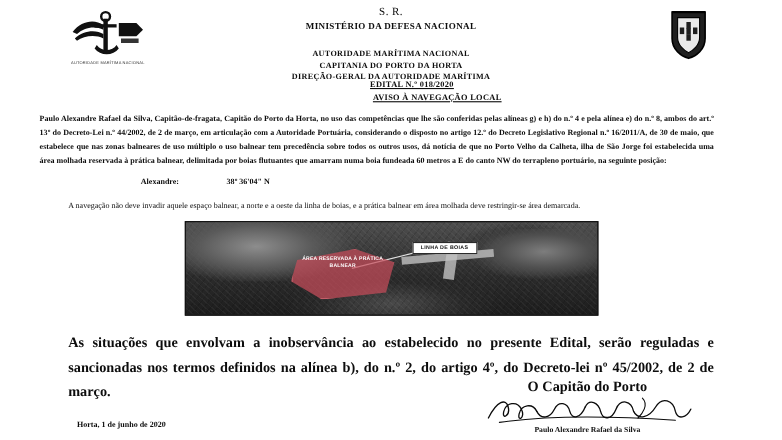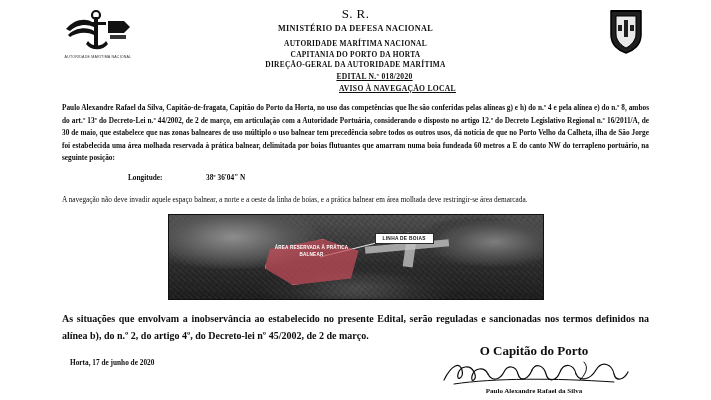--- a/index.html
+++ b/index.html
@@ -61,30 +61,30 @@
     justify-content: center;
   }
   .header-center {
     position: absolute;
     left: 0;
     right: 0;
     top: 2px;
     text-align: center;
   }
   .sr {
-    font-size: 13px;
+    font-size: 10px;
     letter-spacing: .4px;
     margin: 0 0 2px 0;
     font-family: "Liberation Serif", serif;
   }
   .min {
     font-size: 8.2px;
     font-weight: bold;
     letter-spacing: .35px;
-    margin-bottom: 6px;
+    margin-bottom: 16px;
   }
   .auth {
     font-size: 7.4px;
     font-weight: bold;
     letter-spacing: .3px;
     line-height: 1.45;
   }
 
   
   .title-block {
@@ -102,21 +102,21 @@
   .aviso {
     font-size: 7.6px;
     font-weight: bold;
     text-decoration: underline;
     letter-spacing: .3px;
     padding-left: 46px;
   }
 
   
   .body-text {
-    margin: 9px 62px 0 62px;
+    margin: 9px 62px 0 36px;
     font-size: 7.3px;
     line-height: 1.72;
     text-align: justify;
     font-weight: bold;
   }
   .body-text p { margin: 0; }
 
   
   .coords {
     margin: 7px 0 0 128px;
@@ -246,21 +246,21 @@
     top: 34px;
     width: 62px;
     height: 1px;
     background: rgba(255,255,255,.85);
     transform: rotate(-14deg);
   }
 
   
   .closing {
     margin: 9px 62px 0 62px;
-    font-size: 10px;
+    font-size: 13px;
     line-height: 1.72;
     text-align: justify;
     font-weight: bold;
   }
   .date-line {
     margin: 14px 0 0 70px;
     font-size: 7.3px;
     font-weight: bold;
   }
 
@@ -341,21 +341,21 @@
     <div class="edital">EDITAL N.º 018/2020</div>
     <div class="aviso">AVISO À NAVEGAÇÃO LOCAL</div>
   </div>
 
   <div class="body-text">
     <p>Paulo Alexandre Rafael da Silva, Capitão-de-fragata, Capitão do Porto da Horta, no uso das competências que lhe são conferidas pelas alíneas g) e h) do n.º 4 e pela alínea e) do n.º 8, ambos do art.º 13º do Decreto-Lei n.º 44/2002, de 2 de março, em articulação com a Autoridade Portuária, considerando o disposto no artigo 12.º do Decreto Legislativo Regional n.º 16/2011/A, de 30 de maio, que estabelece que nas zonas balneares de uso múltiplo o uso balnear tem precedência sobre todos os outros usos, dá notícia de que no Porto Velho da Calheta, ilha de São Jorge foi estabelecida uma área molhada reservada à prática balnear, delimitada por boias flutuantes que amarram numa boia fundeada 60 metros a E do canto NW do terrapleno portuário, na seguinte posição:</p>
   </div>
 
   <div class="coords">
     <div class="coord-row">
-      <span class="coord-label">Longitude:</span>
+      <span class="coord-label">Alexandre:</span>
       <span class="coord-value">38º 36'04" N</span>
     </div>
   </div>
 
   <div class="para2">
     <p>A navegação não deve invadir aquele espaço balnear, a norte e a oeste da linha de boias, e a prática balnear em área molhada deve restringir-se área demarcada.</p>
   </div>
 
   <div class="map-wrap">
     <div class="map-sat"></div>
@@ -367,21 +367,21 @@
     <div class="buoy-line"></div>
     <div class="area-poly"></div>
     <div class="area-label">ÁREA RESERVADA À PRÁTICA BALNEAR</div>
     <div class="linha-box">LINHA DE BOIAS</div>
   </div>
 
   <div class="closing">
     <p>As situações que envolvam a inobservância ao estabelecido no presente Edital, serão reguladas e sancionadas nos termos definidos na alínea b), do n.º 2, do artigo 4º, do Decreto-lei nº 45/2002, de 2 de março.</p>
   </div>
 
-  <div class="date-line">Horta, 17 de junho de 2020</div>
+  <div class="date-line">Horta, 1 de junho de 2020</div>
 
   <div class="sig-block">
     <div class="sig-title">O Capitão do Porto</div>
     <div class="sig-img">
       <svg width="200" height="26" viewBox="0 0 200 26" aria-hidden="true">
         <g fill="none" stroke="#0b0b0b" stroke-width="1.2" stroke-linecap="round">
           <path d="M10 20 C18 4, 26 2, 28 10 C30 18, 22 22, 24 14 C26 6, 36 4, 40 12 C44 20, 36 24, 38 16 C40 8, 50 6, 54 14"></path>
           <path d="M54 14 C58 22, 66 20, 70 12 C74 4, 82 6, 84 14 C86 22, 94 20, 98 10"></path>
           <path d="M98 10 C102 2, 110 6, 112 14 C114 22, 122 22, 126 12 C130 2, 140 4, 142 14"></path>
           <path d="M142 14 C146 22, 156 20, 162 10 C168 0, 178 4, 180 14 C182 22, 190 20, 194 12"></path>

